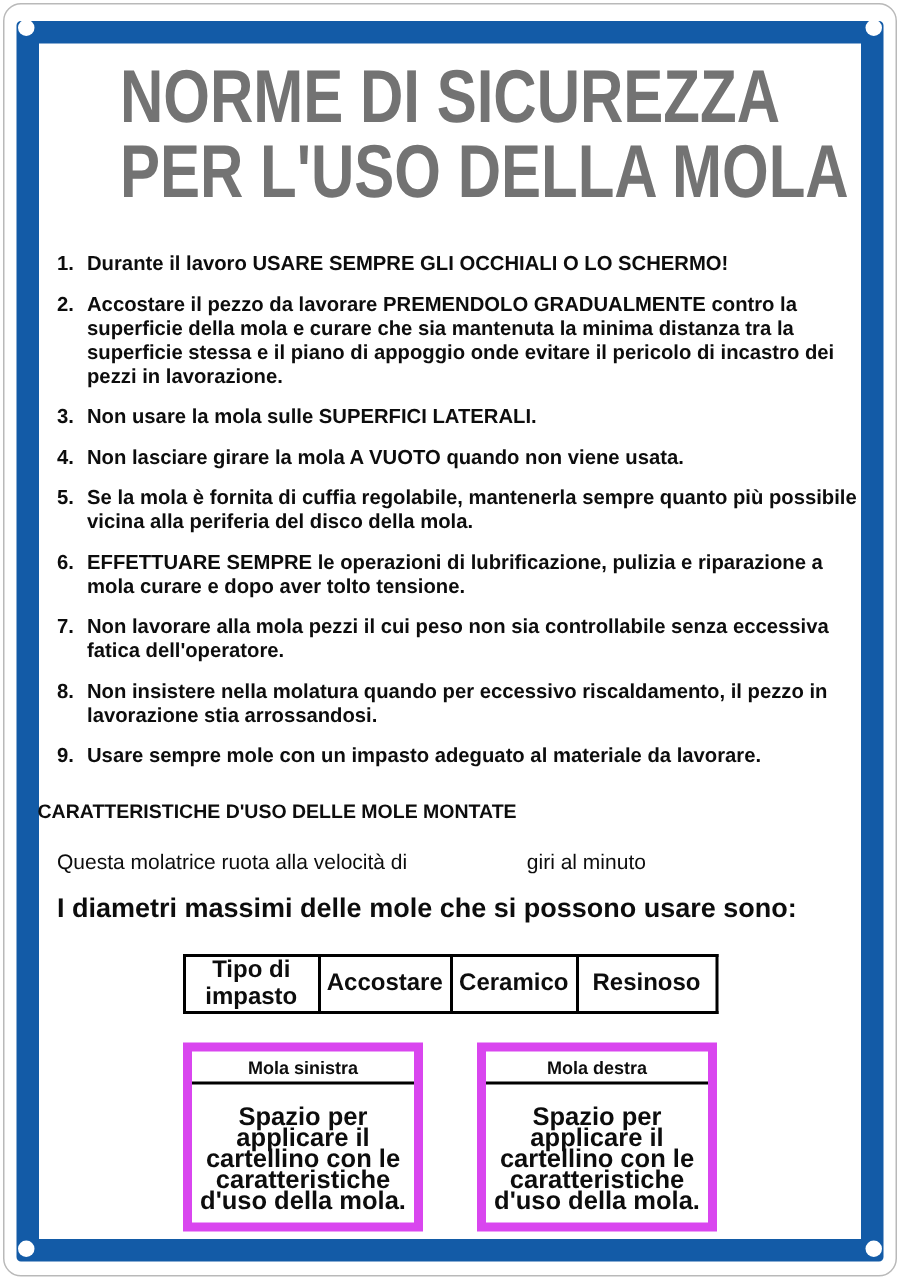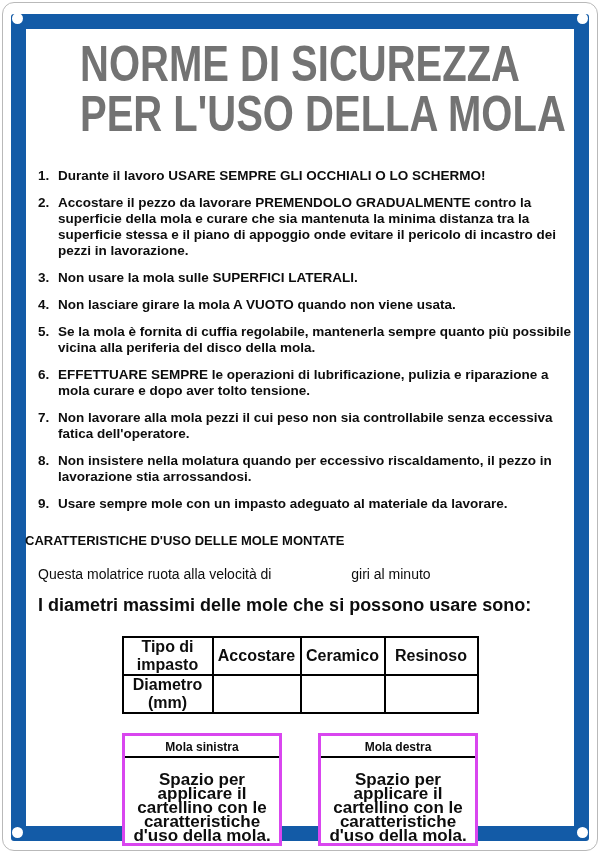--- a/index.html
+++ b/index.html
@@ -106,22 +106,22 @@
   .c3 { width: 93px; }
 
   .boxes {
     display: flex;
     justify-content: center;
     gap: 36px;
     margin-top: 19px;
   }
   .mbox {
     width: 160px;
-    height: 113px;
-    border: 3px solid #d946ef;
+    height: 126px;
+    border: 6px solid #d946ef;
     background: #fff;
   }
   .mbox-title {
     height: 22px;
     line-height: 22px;
     border-bottom: 2px solid #000;
     text-align: center;
     font-size: 12px;
     font-weight: bold;
   }
@@ -201,26 +201,20 @@
 
     <p class="diam-line">I diametri massimi delle mole che si possono usare sono:</p>
 
     <table class="spec">
       <tbody>
           <tr>
         <td class="c0">Tipo di impasto</td>
         <td class="c1">Accostare</td>
         <td class="c2">Ceramico</td>
         <td class="c3">Resinoso</td>
-      </tr>
-      <tr>
-        <td class="c0">Diametro (mm)</td>
-        <td class="c1"></td>
-        <td class="c2"></td>
-        <td class="c3"></td>
       </tr>
     </tbody>
       </table>
 
     <div class="boxes">
       <div class="mbox">
         <div class="mbox-title">Mola sinistra</div>
         <div class="mbox-body">Spazio per applicare il cartellino con le caratteristiche d'uso della mola.</div>
       </div>
       <div class="mbox">

